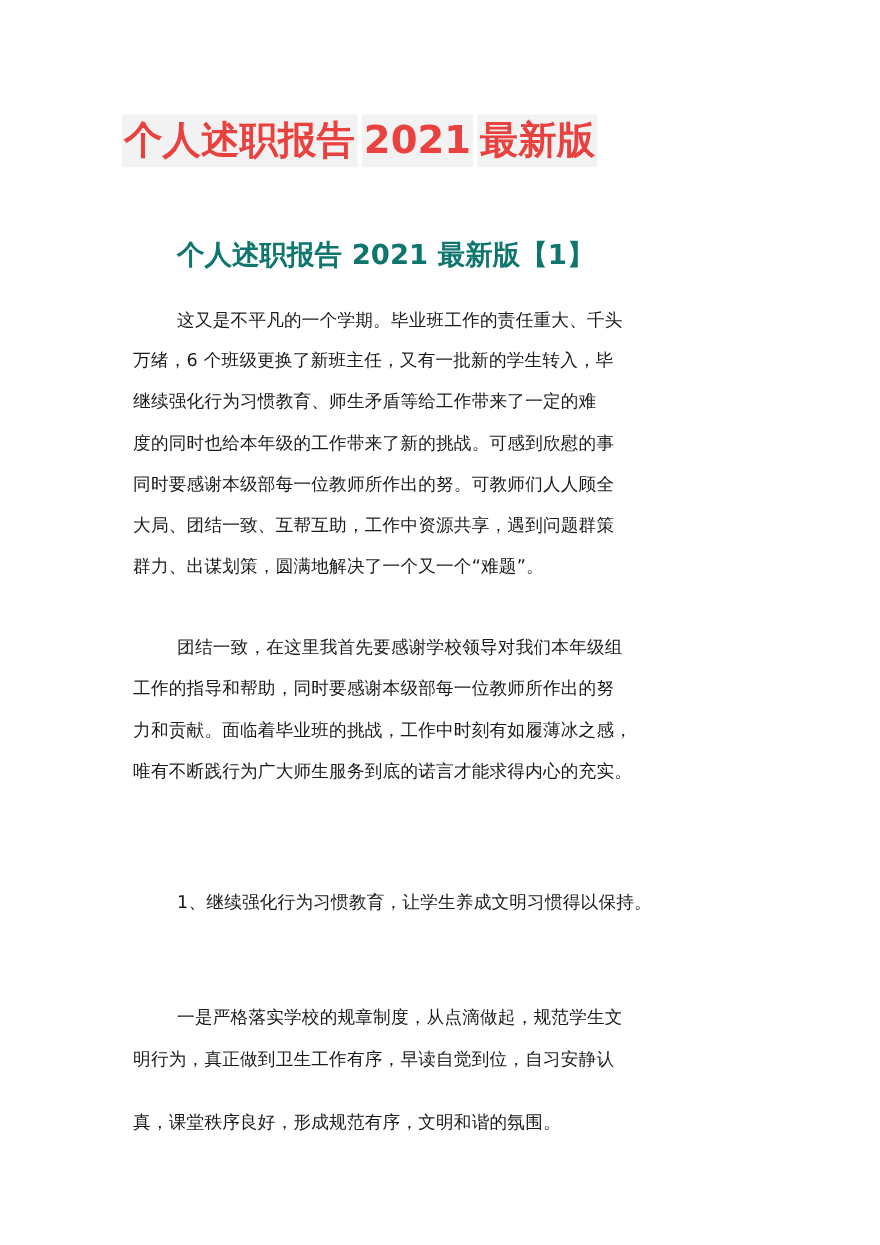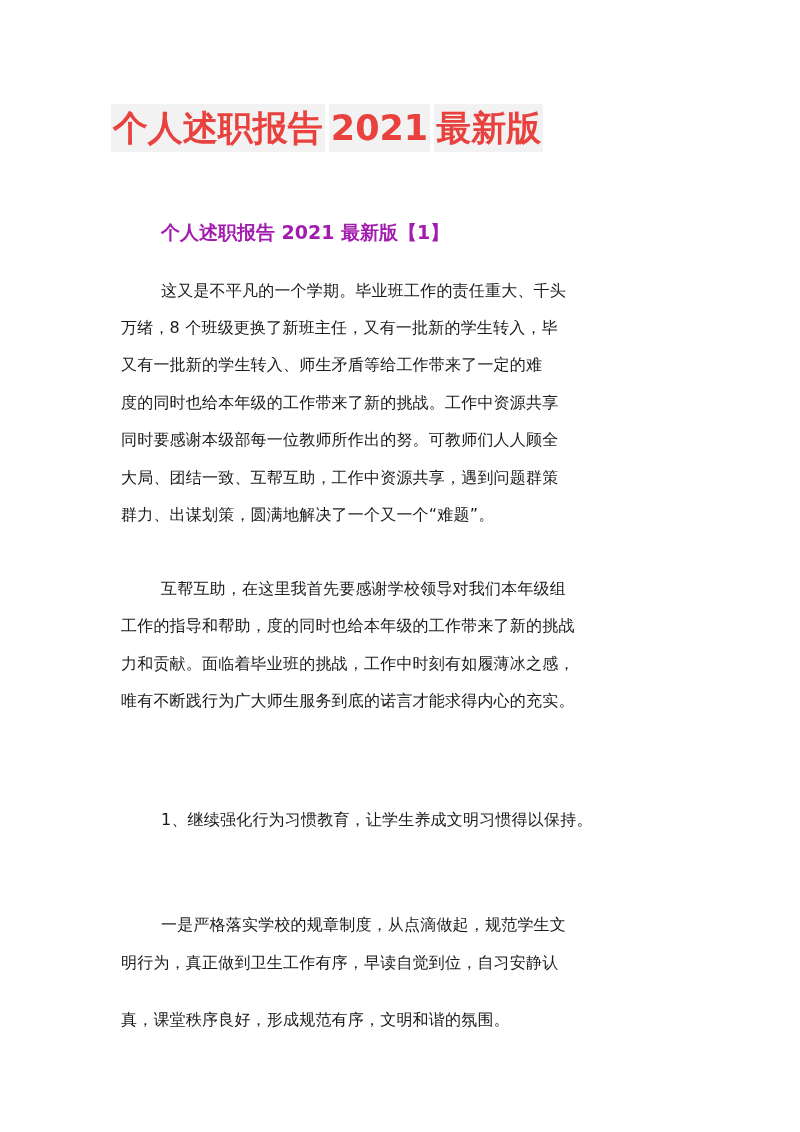--- a/index.html
+++ b/index.html
@@ -36,23 +36,23 @@
     .title-seg {
       display: inline-block;
       background: #f2f2f2;
       padding: 0 2px;
       margin: 0 2px;
     }
     .subtitle {
       position: absolute;
       left: 161px;
       top: 219px;
-      font-size: 19px;
+      font-size: 25px;
       font-weight: bold;
-      color: #a21caf;
+      color: #0f766e;
       line-height: 26px;
       white-space: nowrap;
     }
     .line {
       position: absolute;
       left: 121px;
       font-size: 16px;
       color: #1a1a1a;
       line-height: 28px;
       white-space: nowrap;
@@ -69,31 +69,31 @@
 <div class="page">
 
   <div class="title">
     <span class="title-seg">个人述职报告</span><span class="title-seg">2021</span><span class="title-seg">最新版</span>
   </div>
 
   <div class="subtitle">个人述职报告 2021 最新版【1】</div>
 
   <div>
     <div class="line indent" style="top:277px">这又是不平凡的一个学期。毕业班工作的责任重大、千头</div>
-    <div class="line" style="top:314px">万绪，8 个班级更换了新班主任，又有一批新的学生转入，毕</div>
-    <div class="line" style="top:351px">又有一批新的学生转入、师生矛盾等给工作带来了一定的难</div>
-    <div class="line" style="top:389px">度的同时也给本年级的工作带来了新的挑战。工作中资源共享</div>
+    <div class="line" style="top:314px">万绪，6 个班级更换了新班主任，又有一批新的学生转入，毕</div>
+    <div class="line" style="top:351px">继续强化行为习惯教育、师生矛盾等给工作带来了一定的难</div>
+    <div class="line" style="top:389px">度的同时也给本年级的工作带来了新的挑战。可感到欣慰的事</div>
     <div class="line" style="top:426px">同时要感谢本级部每一位教师所作出的努。可教师们人人顾全</div>
     <div class="line" style="top:464px">大局、团结一致、互帮互助，工作中资源共享，遇到问题群策</div>
     <div class="line" style="top:501px">群力、出谋划策，圆满地解决了一个又一个“难题”。</div>
   </div>
 
   <div>
-    <div class="line indent" style="top:575px">互帮互助，在这里我首先要感谢学校领导对我们本年级组</div>
-    <div class="line" style="top:612px">工作的指导和帮助，度的同时也给本年级的工作带来了新的挑战</div>
+    <div class="line indent" style="top:575px">团结一致，在这里我首先要感谢学校领导对我们本年级组</div>
+    <div class="line" style="top:612px">工作的指导和帮助，同时要感谢本级部每一位教师所作出的努</div>
     <div class="line" style="top:650px">力和贡献。面临着毕业班的挑战，工作中时刻有如履薄冰之感，</div>
     <div class="line" style="top:687px">唯有不断践行为广大师生服务到底的诺言才能求得内心的充实。</div>
   </div>
 
   <div>
     <div class="line indent" style="top:806px">1、继续强化行为习惯教育，让学生养成文明习惯得以保持。</div>
   </div>
 
   <div>
     <div class="line indent" style="top:911px">一是严格落实学校的规章制度，从点滴做起，规范学生文</div>

